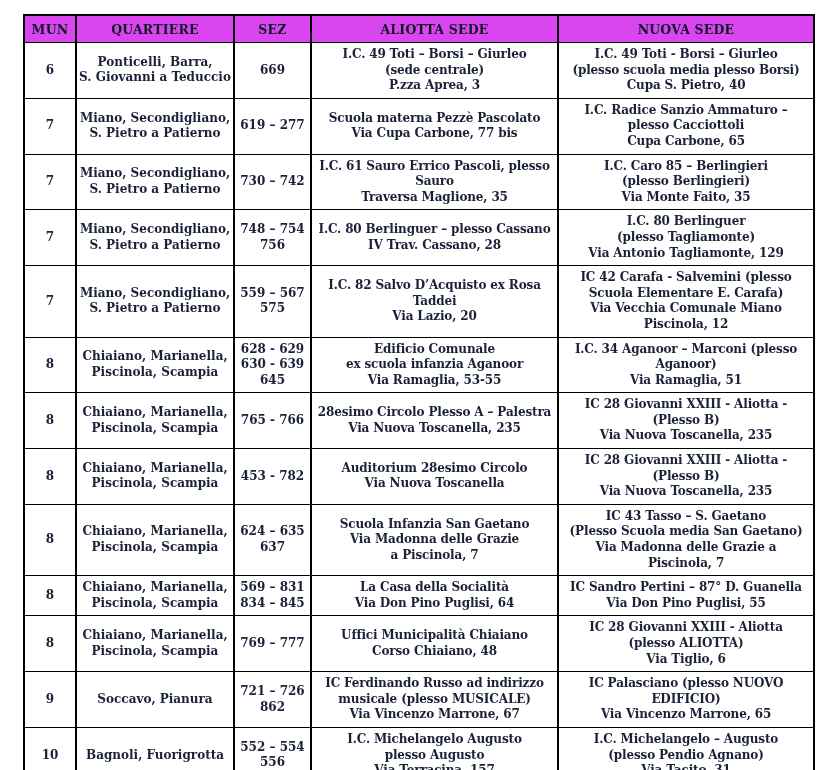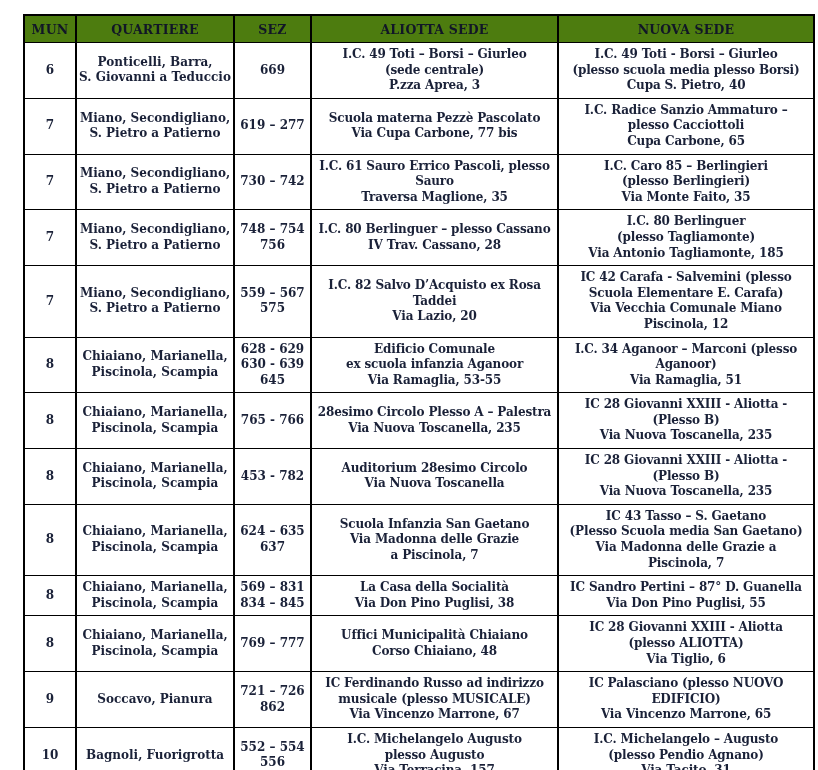--- a/index.html
+++ b/index.html
@@ -32,21 +32,21 @@
     border-top: 1px solid #000000;
     border-bottom: 1px solid #000000;
     border-left: 2px solid #000000;
     border-right: 2px solid #000000;
     text-align: center;
     vertical-align: middle;
     white-space: pre-line;
     overflow: hidden;
   }
   table.doc-table th {
-    background: #4d7c0f;
+    background: #d946ef;
     font-size: 12.5px;
     color: #111627;
     height: 22px;
     padding: 2px 2px;
     letter-spacing: 0.2px;
     margin-left: 32px;
   }
   table.doc-table td {
     font-size: 12px;
     line-height: 1.3;
@@ -119,21 +119,21 @@
         <tr>
           <td class="cell-mun">7</td>
           <td class="cell-quartiere">Miano, Secondigliano,
 S. Pietro a Patierno</td>
           <td class="cell-sez">748 – 754
 756</td>
           <td class="cell-vecchia">I.C. 80 Berlinguer – plesso Cassano
 IV Trav. Cassano, 28</td>
           <td class="cell-nuova">I.C. 80 Berlinguer
 (plesso Tagliamonte)
-Via Antonio Tagliamonte, 185</td>
+Via Antonio Tagliamonte, 129</td>
         </tr>
         <tr>
           <td class="cell-mun">7</td>
           <td class="cell-quartiere">Miano, Secondigliano,
 S. Pietro a Patierno</td>
           <td class="cell-sez">559 – 567
 575</td>
           <td class="cell-vecchia">I.C. 82 Salvo D’Acquisto ex Rosa Taddei
 Via Lazio, 20</td>
           <td class="cell-nuova">IC 42 Carafa - Salvemini (plesso
@@ -191,21 +191,21 @@
 Via Madonna delle Grazie a
 Piscinola, 7</td>
         </tr>
         <tr>
           <td class="cell-mun">8</td>
           <td class="cell-quartiere">Chiaiano, Marianella,
 Piscinola, Scampia</td>
           <td class="cell-sez">569 – 831
 834 – 845</td>
           <td class="cell-vecchia">La Casa della Socialità
-Via Don Pino Puglisi, 38</td>
+Via Don Pino Puglisi, 64</td>
           <td class="cell-nuova">IC Sandro Pertini – 87° D. Guanella
 Via Don Pino Puglisi, 55</td>
         </tr>
         <tr>
           <td class="cell-mun">8</td>
           <td class="cell-quartiere">Chiaiano, Marianella,
 Piscinola, Scampia</td>
           <td class="cell-sez">769 – 777</td>
           <td class="cell-vecchia">Uffici Municipalità Chiaiano
 Corso Chiaiano, 48</td>

